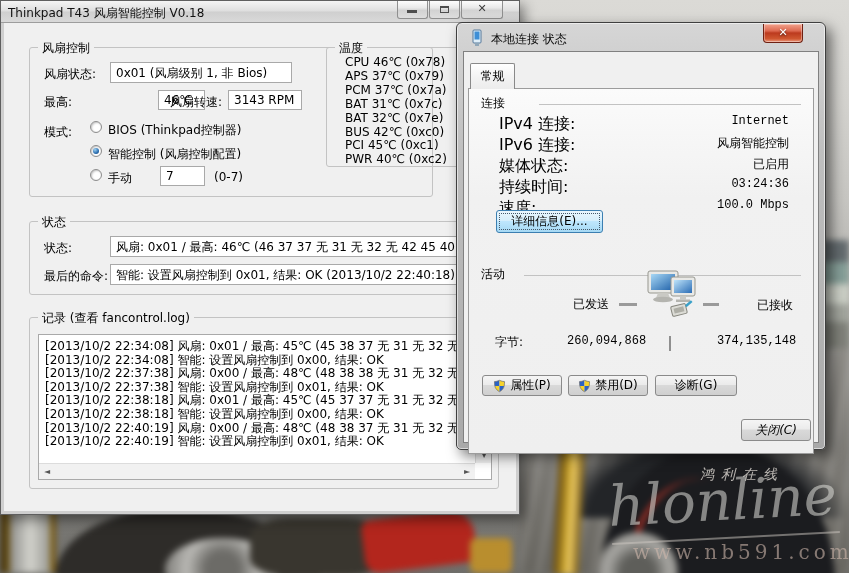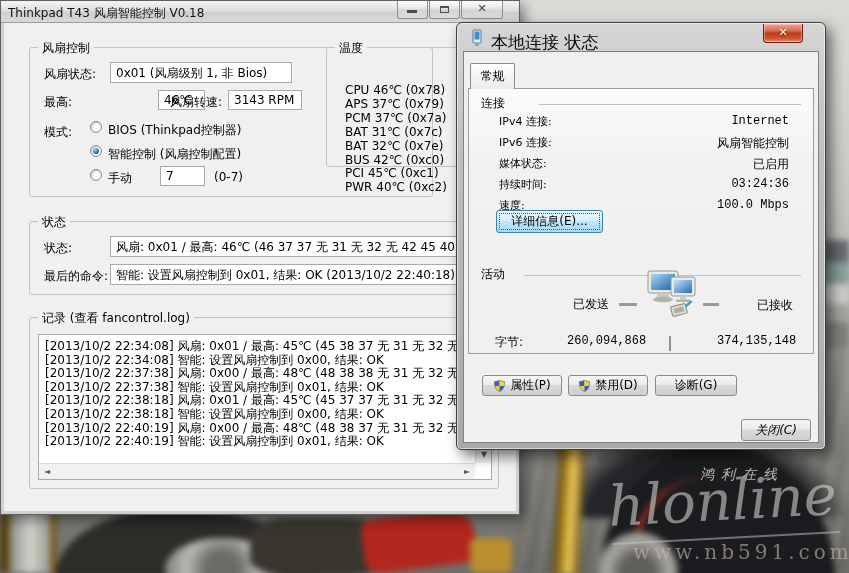--- a/index.html
+++ b/index.html
@@ -70,37 +70,37 @@
   .vsb { position:absolute; top:0; right:0; bottom:16px; width:16px; background:#f1f1f1; border-left:1px solid #dcdcdc; }
   .hsb { position:absolute; left:0; right:16px; bottom:0; height:16px; background:#f1f1f1; border-top:1px solid #dcdcdc; }
   .sb-arrow { position:absolute; font-size:8px; color:#555; width:16px; height:16px; text-align:center; line-height:16px; }
 
   
   .net-dialog { position:absolute; left:456px; top:22px; width:370px; height:428px; z-index:20;
                 border-radius:6px 6px 5px 5px; border:1px solid #3f3f3f;
                 background:linear-gradient(#d6d6d6,#bfbfbf 30%,#a9a9a9);
                 box-shadow:inset 0 0 0 1px rgba(255,255,255,.55), 5px 6px 14px rgba(0,0,0,.55); }
   .net-titlebar { position:absolute; left:0; top:0; right:0; height:28px; }
-  .net-title { position:absolute; left:34px; top:8px; font-size:17px; color:#0a0a0a; white-space:nowrap;text-align:right; }
+  .net-title { position:absolute; left:34px; top:8px; font-size:12px; color:#0a0a0a; white-space:nowrap;text-align:right; }
   .net-ticon { position:absolute; left:12px; top:6px; }
   .net-close { position:absolute; right:22px; top:1px; width:40px; height:19px; border-radius:0 0 4px 4px;
                background:linear-gradient(#f2a38d,#dd6950 38%,#bc3a1e 50%,#cf5730 82%,#eb9a80);
                border:1px solid #6f2012; border-top:none; color:#fff; font-size:11px; font-weight:bold;
                text-align:center; line-height:17px; text-shadow:0 1px 2px rgba(0,0,0,.6);
                box-shadow:inset 0 0 0 1px rgba(255,255,255,.35); }
   .net-client { position:absolute; left:6px; top:28px; right:6px; bottom:6px; background:#f0f0f0; border:1px solid #808080; }
 
   .net-tab { position:absolute; left:13px; top:40px; width:45px; height:26px; z-index:2;
              background:linear-gradient(#ffffff,#f2f2f2 60%,#ececec); border:1px solid #898989; border-bottom:none;
              border-radius:2px 2px 0 0; text-align:center; line-height:25px; font-size:12px; }
-  .tab-panel { position:absolute; left:11px; top:65px; width:346px; height:266px;
+  .tab-panel { position:absolute; left:11px; top:65px; width:346px; height:366px;
                background:linear-gradient(#fbfbfb,#f1f1f1 30%,#efefef); border:1px solid #9c9c9c; }
 
   .sec-line { position:absolute; height:1px; background:#c2c2c2; }
-  .conn-row-label { position:absolute; left:30px; font-size:11px; }
+  .conn-row-label { position:absolute; left:30px; font-size:16px; }
   .conn-row-value { position:absolute; right:24px; font-size:12px; text-align:right; }
 
   .details-btn { left:27px; top:121px; width:107px; height:23px;
                  background:linear-gradient(#eaf6fd,#d7effc 45%,#bee6fd 50%,#a6d9f4); border:1px solid #3c7fb1; }
   .details-btn::after { content:""; position:absolute; inset:2px; border:1px dotted #46586a; border-radius:1px; }
 
   .dash { position:absolute; height:3px; background:#9a9a9a; }
   .vdiv { position:absolute; width:2px; background:#8f8f8f; }
 
   .shield { flex:0 0 auto; }
@@ -168,21 +168,21 @@
     <span class="radio checked" style="left:60px; top:97px;"></span>
     <span class="lbl" style="left:78px; top:98px;">智能控制 (风扇控制配置)</span>
     <span class="radio" style="left:60px; top:121px;"></span>
     <span class="lbl" style="left:78px; top:122px;">手动</span>
     <div class="tbox" style="left:130px; top:118px; width:45px; height:20px;">7</div>
     <span class="lbl" style="left:184px; top:122px;">(0-7)</span>
   </div>
 
   <div class="groupbox" style="left:325px; top:46px; width:170px; height:120px;">
     <span class="gb-label">温度</span>
-    <div style="position:absolute; left:18px; top:8px; line-height:13.9px; font-size:12px; white-space:nowrap;margin-top:28px;">
+    <div style="position:absolute; left:18px; top:8px; line-height:13.9px; font-size:12px; white-space:nowrap;">
       <div>CPU 46℃ (0x78)</div>
       <div>APS 37℃ (0x79)</div>
       <div>PCM 37℃ (0x7a)</div>
       <div>BAT 31℃ (0x7c)</div>
       <div>BAT 32℃ (0x7e)</div>
       <div>BUS 42℃ (0xc0)</div>
       <div>PCI 45℃ (0xc1)</div>
       <div>PWR 40℃ (0xc2)</div>
     </div>
   </div>

